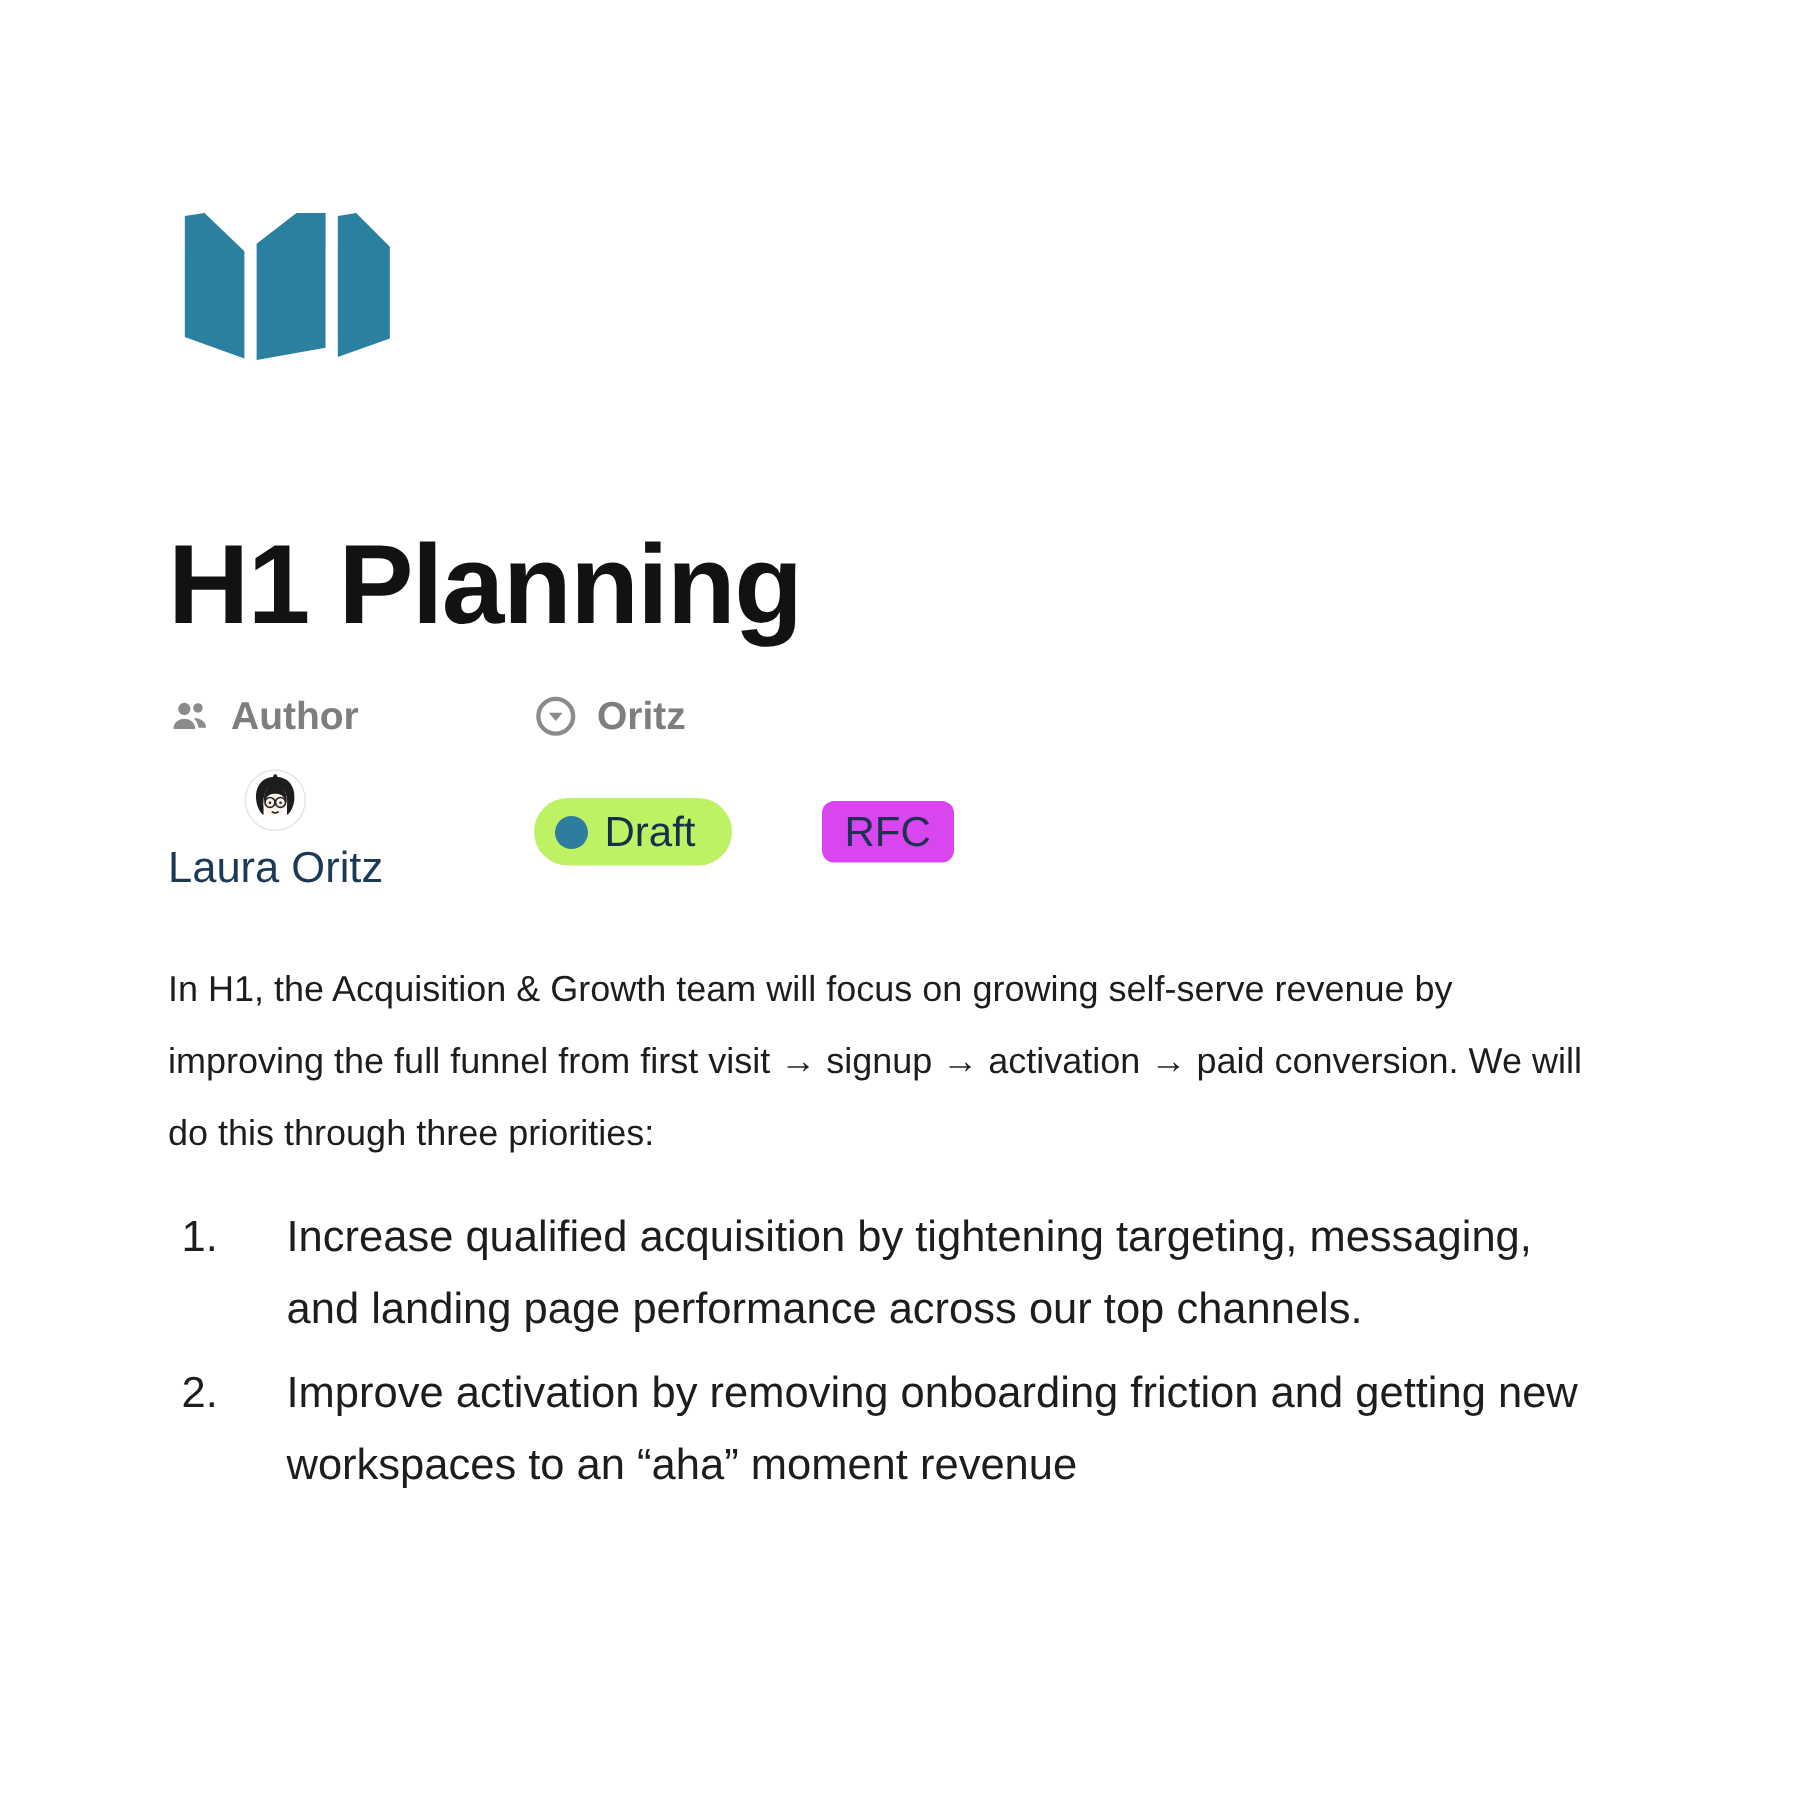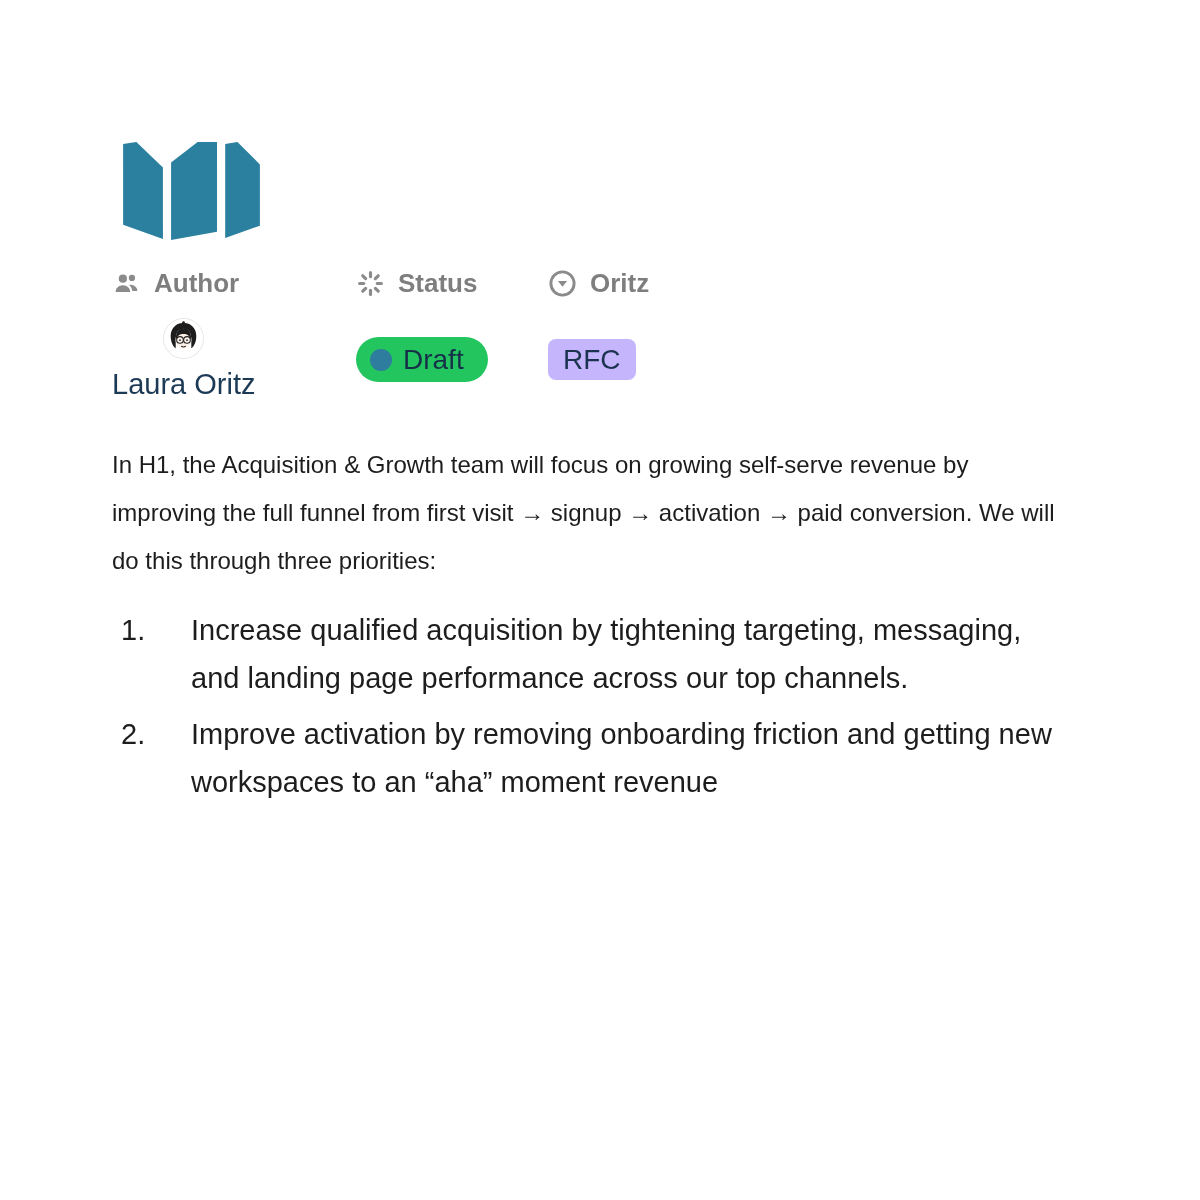--- a/index.html
+++ b/index.html
@@ -90,47 +90,33 @@
 <div class="doc">
 
   <svg class="page-icon" width="137" height="98" viewBox="0 0 134 96">
     <g fill="#2b7f9f">
       <polygon points="0,2 13,0 39,25 39,95 0,81"></polygon>
       <polygon points="47,20 73,0 92,0 92,88 47,96"></polygon>
       <polygon points="100,2 112,0 134,22 134,82 100,94"></polygon>
     </g>
   </svg>
 
+  <h1 class="page-title">H1 Planning</h1>
 
   <div class="props">
     <div class="props-row">
       <div class="props-col1">
         <span class="prop-label">
           <svg width="29" height="29" viewBox="0 0 24 24" fill="#8b8b8b">
             <circle cx="9" cy="8" r="3.4"></circle>
             <path d="M3 19c0-3.3 2.7-5.6 6-5.6s6 2.3 6 5.6z"></path>
             <circle cx="16.5" cy="7.4" r="2.6"></circle>
             <path d="M15.6 13.1c2.9.2 5.4 2.3 5.4 5.2h-4.2c-.2-2.1-1.2-3.9-2.6-5 .4-.2.9-.2 1.4-.2z"></path>
           </svg>
           <span>Author</span>
-        </span>
-      </div>
-      <div class="props-col2">
-        <span class="prop-label">
-          <svg width="29" height="29" viewBox="0 0 24 24" stroke="#8b8b8b" stroke-width="2.6" stroke-linecap="round" fill="none">
-            <line x1="12" y1="3" x2="12" y2="6.4"></line>
-            <line x1="18.4" y1="5.6" x2="16" y2="8"></line>
-            <line x1="21" y1="12" x2="17.6" y2="12"></line>
-            <line x1="18.4" y1="18.4" x2="16" y2="16"></line>
-            <line x1="12" y1="21" x2="12" y2="17.6"></line>
-            <line x1="5.6" y1="18.4" x2="8" y2="16"></line>
-            <line x1="3" y1="12" x2="6.4" y2="12"></line>
-            <line x1="5.6" y1="5.6" x2="8" y2="8"></line>
-          </svg>
-          <span>Status</span>
         </span>
       </div>
       <div class="props-col3">
         <span class="prop-label">
           <svg width="29" height="29" viewBox="0 0 24 24">
             <circle cx="12" cy="12" r="9.6" fill="none" stroke="#8b8b8b" stroke-width="2.4"></circle>
             <polygon points="8.2,10 15.8,10 12,14.6" fill="#8b8b8b"></polygon>
           </svg>
           <span>Oritz</span>
         </span>
@@ -152,27 +138,27 @@
               <circle cx="16.4" cy="21.7" r="0.9" fill="#222"></circle>
               <circle cx="23.6" cy="21.7" r="0.9" fill="#222"></circle>
               <path d="M18 28 Q20 29.4 22 28" fill="none" stroke="#222" stroke-width="1.1" stroke-linecap="round"></path>
               <circle cx="20" cy="3.6" r="1.4" fill="#1d1d1d"></circle>
             </svg>
           </span>
           <span class="person-name">Laura Oritz</span>
         </span>
       </div>
       <div class="props-col2 prop-cell">
-        <span class="pill" style="background: #22c55e;">
+        <span class="pill" style="background: #bef264;">
           <span class="pill-dot" style="background: rgb(46, 125, 158);"></span>
           <span>Draft</span>
         </span>
       </div>
       <div class="props-col3 prop-cell">
-        <span class="tag" style="background: #c4b5fd;">
+        <span class="tag" style="background: #d946ef;">
           <span>RFC</span>
         </span>
       </div>
     </div>
   </div>
 
 
   <p class="body-paragraph">In H1, the Acquisition &amp; Growth team will focus on growing self-serve revenue by improving the full funnel from first visit → signup → activation → paid conversion. We will do this through three priorities:</p>
 
   <ol class="numbered-list">

